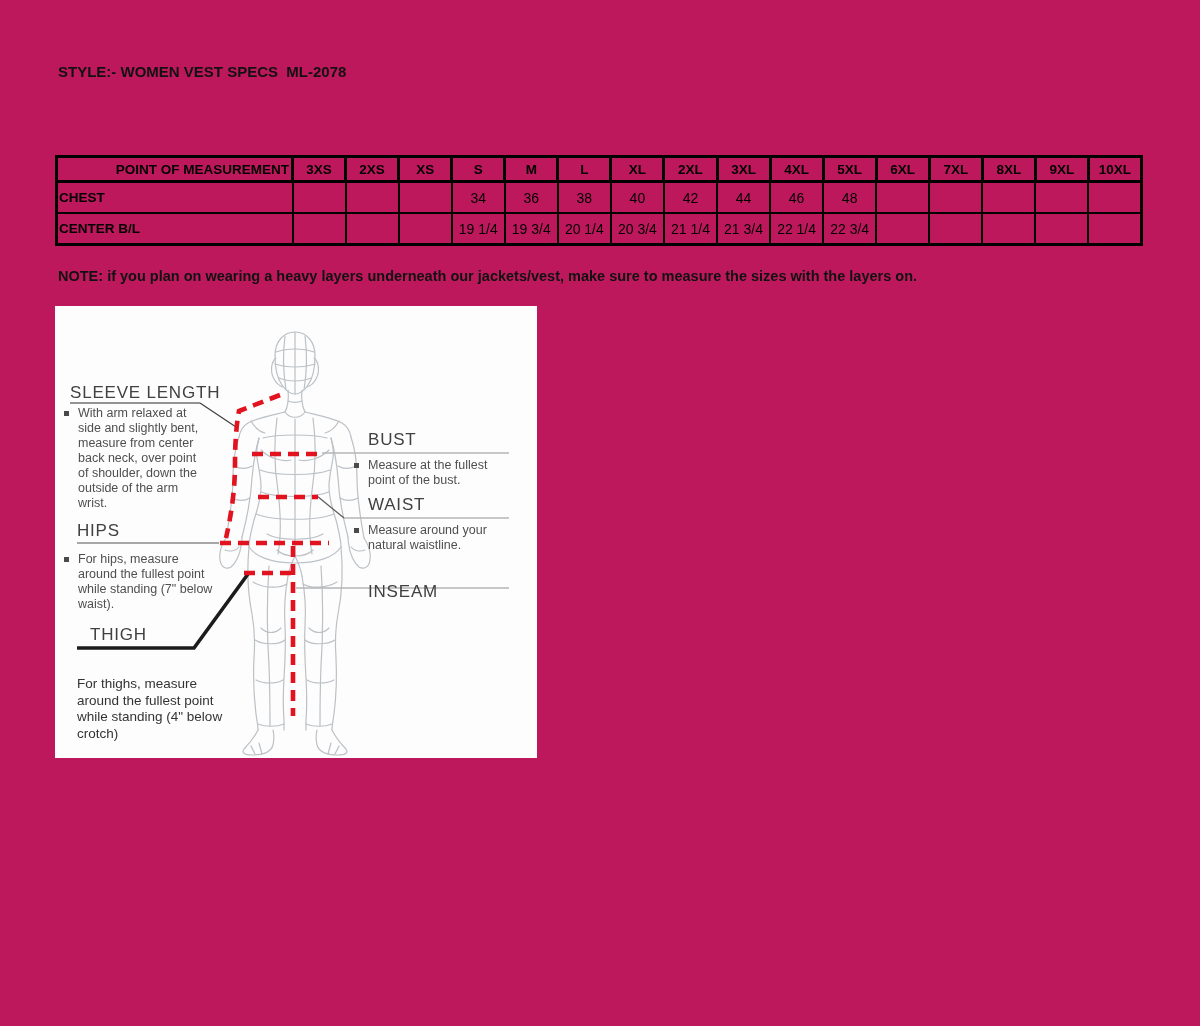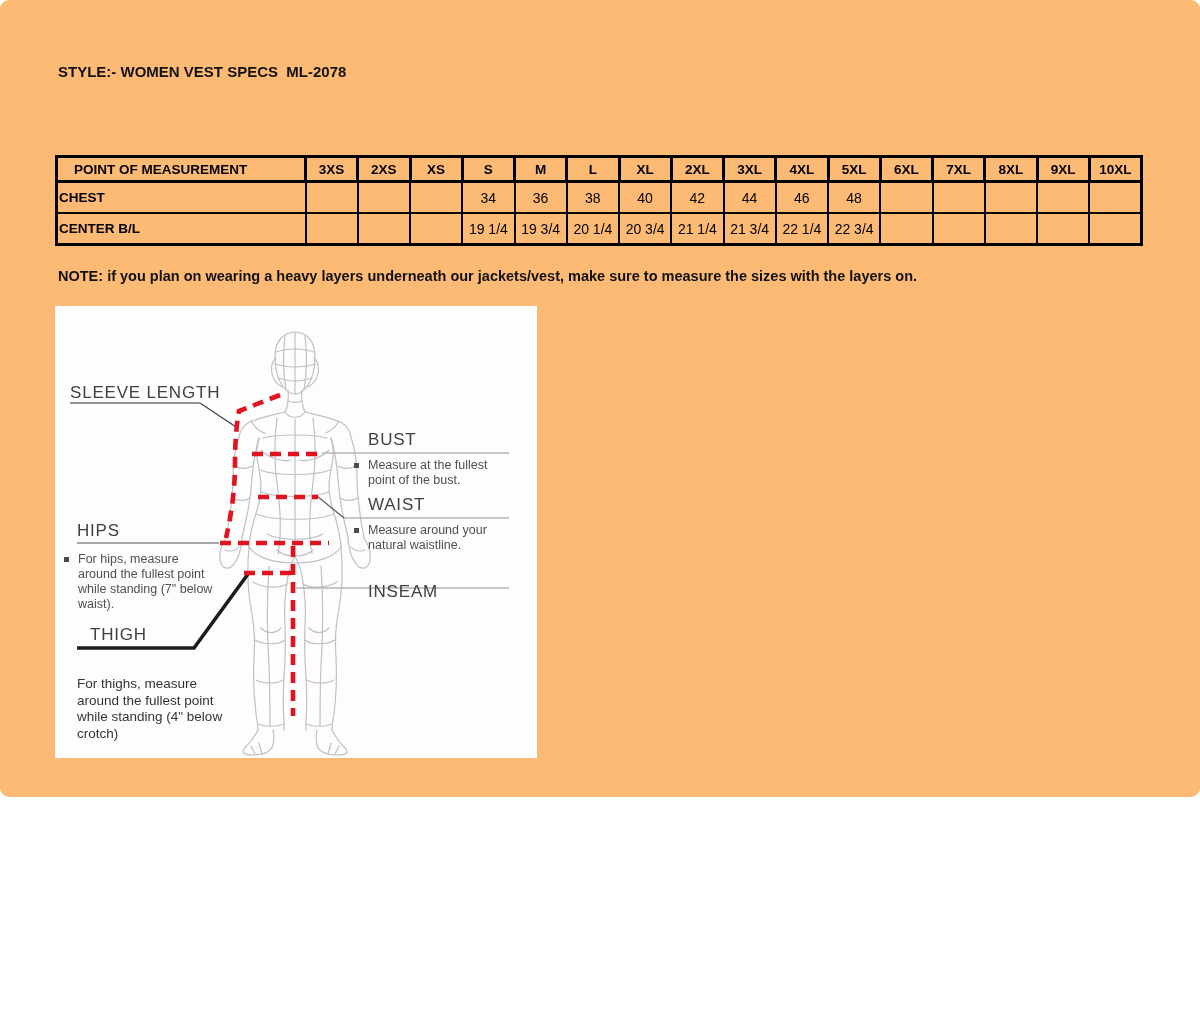--- a/index.html
+++ b/index.html
@@ -1,29 +1,29 @@
 <!DOCTYPE html>
 <html><head>
 <meta charset="utf-8">
 <style>
   html,body{margin:0;padding:0;background:#ffffff;}
-  #page{position:relative;width:1200px;height:797px;background:#fdba74;overflow:hidden;
-        font-family:"Liberation Sans",sans-serif;color:#1a1a1a;border-radius:9px;}
+  #page{position:relative;width:1200px;height:1026px;background:#be185d;overflow:hidden;
+        font-family:"Liberation Sans",sans-serif;color:#1a1a1a;}
 
   
   .doc-title{position:absolute;left:58px;top:63px;font-size:15px;font-weight:bold;
              color:#111;white-space:pre;}
   .doc-note{position:absolute;left:58px;top:268px;font-size:14.5px;font-weight:bold;color:#111;}
 
   
   .table-wrap{position:absolute;left:55px;top:155px;}
   table.spec{border-collapse:collapse;table-layout:fixed;width:1088px;border:3px solid #000;}
   table.spec thead th{border:3px solid #000;font-size:13.5px;font-weight:bold;height:20px;
                       text-align:center;padding:1px 2px;color:#000;}
-  table.spec thead th.pom-col{text-align:left;padding-left:16px;width:228px;}
+  table.spec thead th.pom-col{text-align:right;padding-left:3px;width:228px;}
   table.spec tbody th.row-label{border:2px solid #000;text-align:left;font-weight:bold;
                       font-size:13.5px;height:27px;color:#000;}
   table.spec tbody td{border:2px solid #000;text-align:center;font-weight:normal;
                       font-size:14px;height:27px;color:#000;}
 
   
   .diagram{position:absolute;left:55px;top:306px;width:482px;height:452px;background:#fdfdfd;}
   .diagram svg{position:absolute;left:0;top:0;}
   .dg-heading{position:absolute;font-size:17px;letter-spacing:0.8px;color:#414141;
               white-space:nowrap;}
@@ -205,20 +205,24 @@
         <path d="M225,89 L184,105 C181,120 180,140 180,158 C180,185 176,210 171,232"></path>
         <path d="M197,148 L267,148"></path>
         <path d="M203,191 L263,191"></path>
         <path d="M165,237 L274,237"></path>
         <path d="M189,267 L238,267"></path>
         <path d="M238,240 L238,410"></path>
       </g>
     </svg>
 
     <div class="dg-heading" style="left:15px;top:77px;">SLEEVE LENGTH</div>
+    <div class="dg-desc" style="left:23px;top:100px;width:130px;">
+      <span class="bullet"></span>
+      <span>With arm relaxed at side and slightly bent, measure from center back neck, over point of shoulder, down the outside of the arm wrist.</span>
+    </div>
 
     <div class="dg-heading" style="left:22px;top:215px;">HIPS</div>
     <div class="dg-desc" style="left:23px;top:246px;width:140px;">
       <span class="bullet"></span>
       <span>For hips, measure around the fullest point while standing (7" below waist).</span>
     </div>
 
     <div class="dg-heading" style="left:35px;top:319px;">THIGH</div>
     <div class="dg-desc alt" style="left:22px;top:370px;width:165px;">
       <span>For thighs, measure around the fullest point while standing (4" below crotch)</span>

